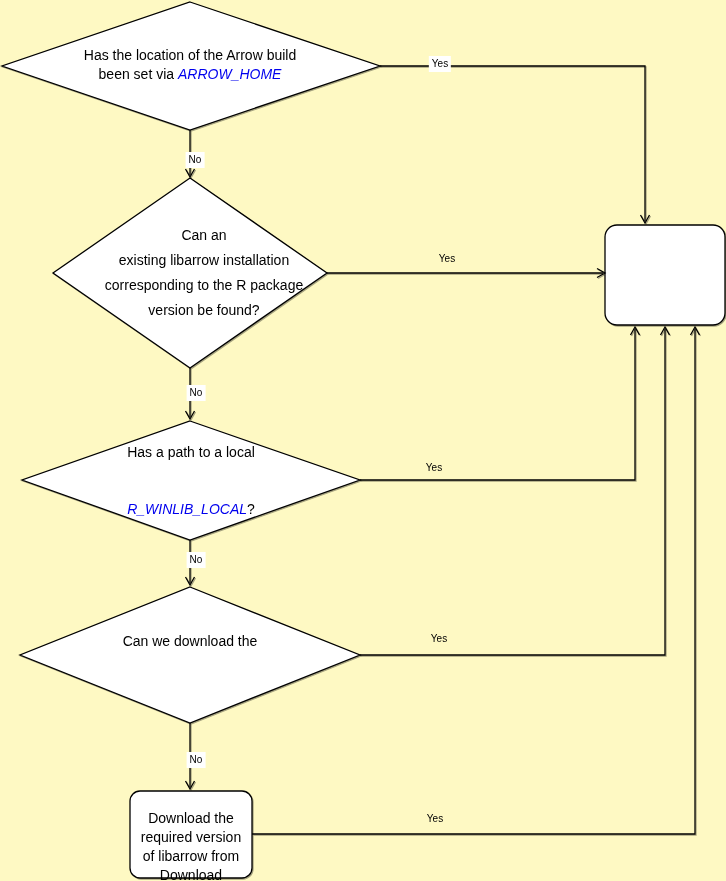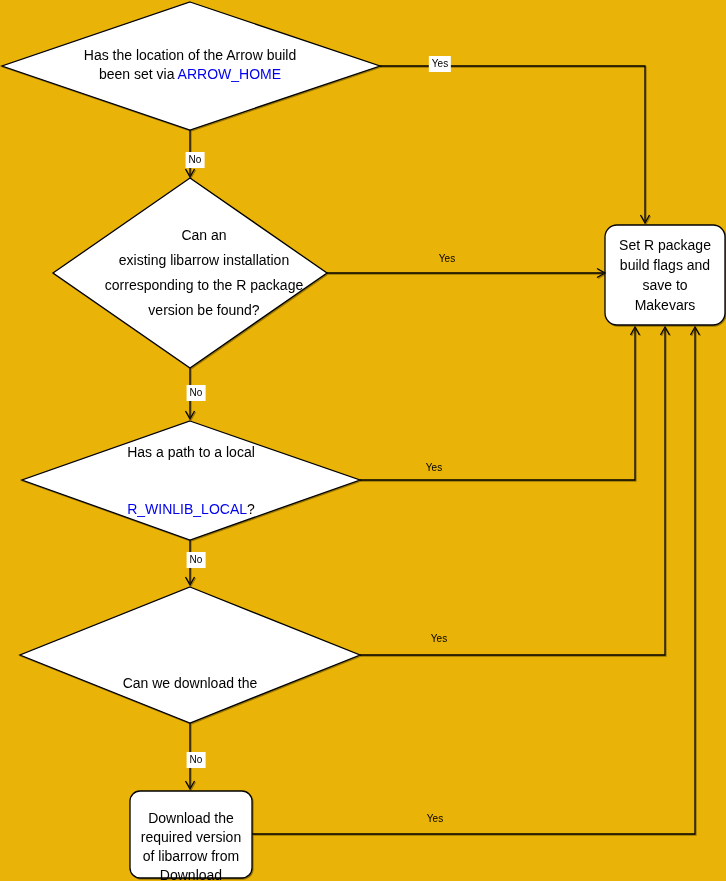--- a/index.html
+++ b/index.html
@@ -1,20 +1,20 @@
 <!DOCTYPE html>
 <html style="--link-color: #0000EE;"><head>
 <meta charset="utf-8">
 <style>
   html, body { margin: 0; padding: 0; background: #ffffff; }
   #stage {
     position: relative;
     width: 726px;
     height: 881px;
-    background: #eab308;
+    background: #fef9c3;
     font-family: "Liberation Sans", sans-serif;
     color: #000000;
     overflow: hidden;
   }
   #flow-svg {
     position: absolute;
     left: 0; top: 0;
     filter: drop-shadow(1px 1px 0.5px rgba(0,0,0,0.35));
   }
   .node-label {
@@ -24,24 +24,24 @@
     justify-content: center;
     align-items: center;
     text-align: center;
     font-size: 14px;
     line-height: 19px;
     pointer-events: none;
   }
   #lbl-d1 { left: 0px;   top: 0px;   width: 380px; height: 130px; }
   #lbl-d2 { left: 67px;  top: 178px; width: 274px; height: 190px; gap: 6px; }
   #lbl-d3 { left: 22px;  top: 421px; width: 338px; height: 119px; gap: 38px; }
-  #lbl-d4 { left: 20px;  top: 615px; width: 340px; height: 136px; }
+  #lbl-d4 { left: 20px;  top: 573px; width: 340px; height: 136px; }
   #lbl-makevars { left: 605px; top: 225px; width: 120px; height: 100px; line-height: 20px; }
   #lbl-rwinlib  { left: 130px; top: 791px; width: 122px; height: 112px; }
-  .env { color: var(--link-color, #0000EE); }
+  .env { color: var(--link-color, #0000EE); font-style: italic; }
   .edge-label {
     position: absolute;
     transform: translate(-50%, -50%);
     background: #ffffff;
     padding: 0 3px;
     font-size: 10px;
     line-height: 16px;
     white-space: nowrap;
   }
   #elbl-d1-yes { left: 440px; top: 64px; }
@@ -114,26 +114,20 @@
 
   <div class="node-label" id="lbl-d3">
     <div>Has a path to a local</div>
     <div><span class="env">R_WINLIB_LOCAL</span><span>?</span></div>
   </div>
 
   <div class="node-label" id="lbl-d4">
     <div>Can we download the</div>
   </div>
 
-  <div class="node-label" id="lbl-makevars">
-    <div>Set R package</div>
-    <div>build flags and</div>
-    <div>save to</div>
-    <div>Makevars</div>
-  </div>
 
   <div class="node-label" id="lbl-rwinlib">
     <div>Download the</div>
     <div>required version</div>
     <div>of libarrow from</div>
     <div>Download</div>
   </div>
 
   <div class="edge-label" id="elbl-d1-yes">Yes</div>
   <div class="edge-label" id="elbl-d1-no">No</div>

